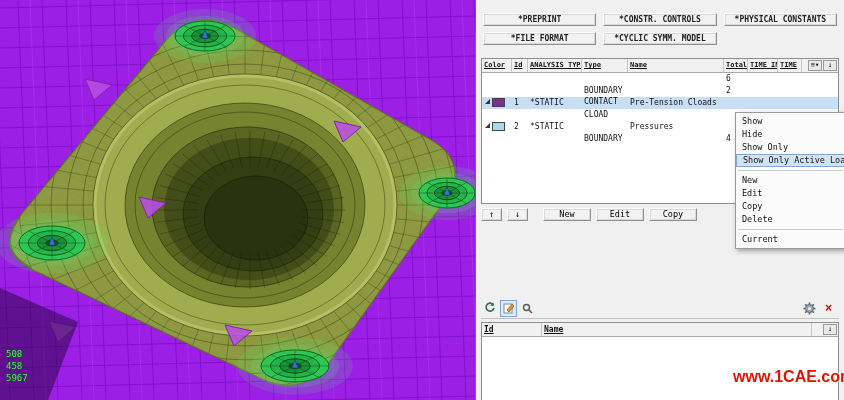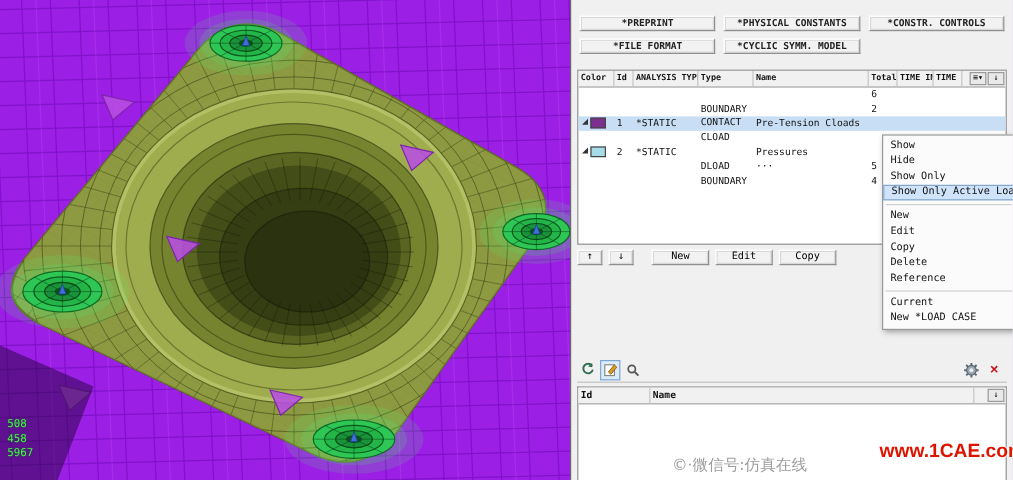--- a/index.html
+++ b/index.html
@@ -16,21 +16,21 @@
            grid-template-columns:repeat(3,1fr);gap:6px 7px;}
   .kwbtn{height:13px;font-family:inherit;font-size:8px;font-weight:bold;line-height:11px;
          background:#f2f2f2;border:1px solid #8f8f8f;border-top-color:#fff;border-left-color:#fff;
          box-shadow:0 0 0 1px #d8d8d8 inset;padding:0;white-space:nowrap;overflow:hidden;color:#222;}
   
   .loads-table{position:absolute;left:5px;right:5px;top:58px;height:146px;background:#fff;
                border:1px solid #8f8f8f;box-sizing:border-box;overflow:hidden;}
   .lt-header{position:relative;display:flex;height:13px;background:#f1f1f1;border-bottom:1px solid #a8a8a8;
              font-size:7px;font-weight:bold;align-items:center;}
   .hcell{border-right:1px solid #c6c6c6;height:13px;line-height:13px;padding-left:2px;box-sizing:border-box;
-         white-space:nowrap;overflow:hidden;flex:0 0 auto;}
+         white-space:nowrap;overflow:hidden;flex:0 0 auto;text-decoration:underline;}
   .hicons{position:absolute;right:1px;top:1px;display:flex;gap:1px;}
   .hibtn{width:14px;height:11px;font-size:7px;line-height:9px;padding:0;background:#e9e9e9;
          border:1px solid #9a9a9a;font-family:inherit;}
   .trow{display:flex;height:12px;line-height:12px;font-size:8px;align-items:center;}
   .trow.sel{background:#c7def5;}
   .tcell{flex:0 0 auto;white-space:nowrap;overflow:visible;padding-left:2px;box-sizing:border-box;}
   .expander{width:0;height:0;border-bottom:5px solid #333;border-left:5px solid transparent;
             display:inline-block;margin:0 2px 1px 1px;}
   .swatch{display:inline-block;width:11px;height:7px;border:1px solid #444;vertical-align:middle;}
   
@@ -378,22 +378,22 @@
     <div class="vp-nums" id="vpNums">
         <div>508</div>
         <div>458</div>
         <div>5967</div>
       </div>
   </div>
 
   <div class="panel">
     <div class="kw-grid" id="kwGrid">
         <button class="kwbtn">*PREPRINT</button>
+        <button class="kwbtn">*CONSTR. CONTROLS</button>
         <button class="kwbtn">*PHYSICAL CONSTANTS</button>
-        <button class="kwbtn">*CONSTR. CONTROLS</button>
         <button class="kwbtn">*FILE FORMAT</button>
         <button class="kwbtn">*CYCLIC SYMM. MODEL</button>
       </div>
 
     <div class="loads-table">
       <div class="lt-header" id="ltHeader">
           <div class="hcell" style="width: 30px;">Color</div>
           <div class="hcell" style="width: 16px;">Id</div>
           <div class="hcell" style="width: 54px;">ANALYSIS TYPE</div>
           <div class="hcell" style="width: 46px;">Type</div>
@@ -447,30 +447,20 @@
             <div class="tcell" style="width: 30px;"></div>
             <div class="tcell" style="width: 24px;"></div>
           </div>
           <div class="trow">
             <div class="tcell" style="width: 30px;"><span class="expander"></span><span class="swatch" style="background: rgb(166, 219, 232);"></span></div>
             <div class="tcell" style="width: 16px;">2</div>
             <div class="tcell" style="width: 54px;">*STATIC</div>
             <div class="tcell" style="width: 46px;"></div>
             <div class="tcell" style="width: 96px;">Pressures</div>
             <div class="tcell" style="width: 24px;"></div>
-            <div class="tcell" style="width: 30px;"></div>
-            <div class="tcell" style="width: 24px;"></div>
-          </div>
-          <div class="trow">
-            <div class="tcell" style="width: 30px;"></div>
-            <div class="tcell" style="width: 16px;"></div>
-            <div class="tcell" style="width: 54px;"></div>
-            <div class="tcell" style="width: 46px;">DLOAD</div>
-            <div class="tcell" style="width: 96px;">···</div>
-            <div class="tcell" style="width: 24px;">5</div>
             <div class="tcell" style="width: 30px;"></div>
             <div class="tcell" style="width: 24px;"></div>
           </div>
           <div class="trow">
             <div class="tcell" style="width: 30px;"></div>
             <div class="tcell" style="width: 16px;"></div>
             <div class="tcell" style="width: 54px;"></div>
             <div class="tcell" style="width: 46px;">BOUNDARY</div>
             <div class="tcell" style="width: 96px;"></div>
             <div class="tcell" style="width: 24px;">4</div>
@@ -542,21 +532,18 @@
   <div class="ctx-menu" id="ctxMenu">
       <div class="mitem">Show</div>
       <div class="mitem">Hide</div>
       <div class="mitem">Show Only</div>
       <div class="mitem hl">Show Only Active Loads</div>
       <div class="msep"></div>
       <div class="mitem">New</div>
       <div class="mitem">Edit</div>
       <div class="mitem">Copy</div>
       <div class="mitem">Delete</div>
-      <div class="mitem">Reference</div>
       <div class="msep"></div>
       <div class="mitem">Current</div>
-      <div class="mitem">New *LOAD CASE</div>
     </div>
 
   <div class="wm-red2">www.1CAE.com</div>
-  <div class="wm-gray">©·微信号:仿真在线</div>
 </div>
 
 </body></html>

